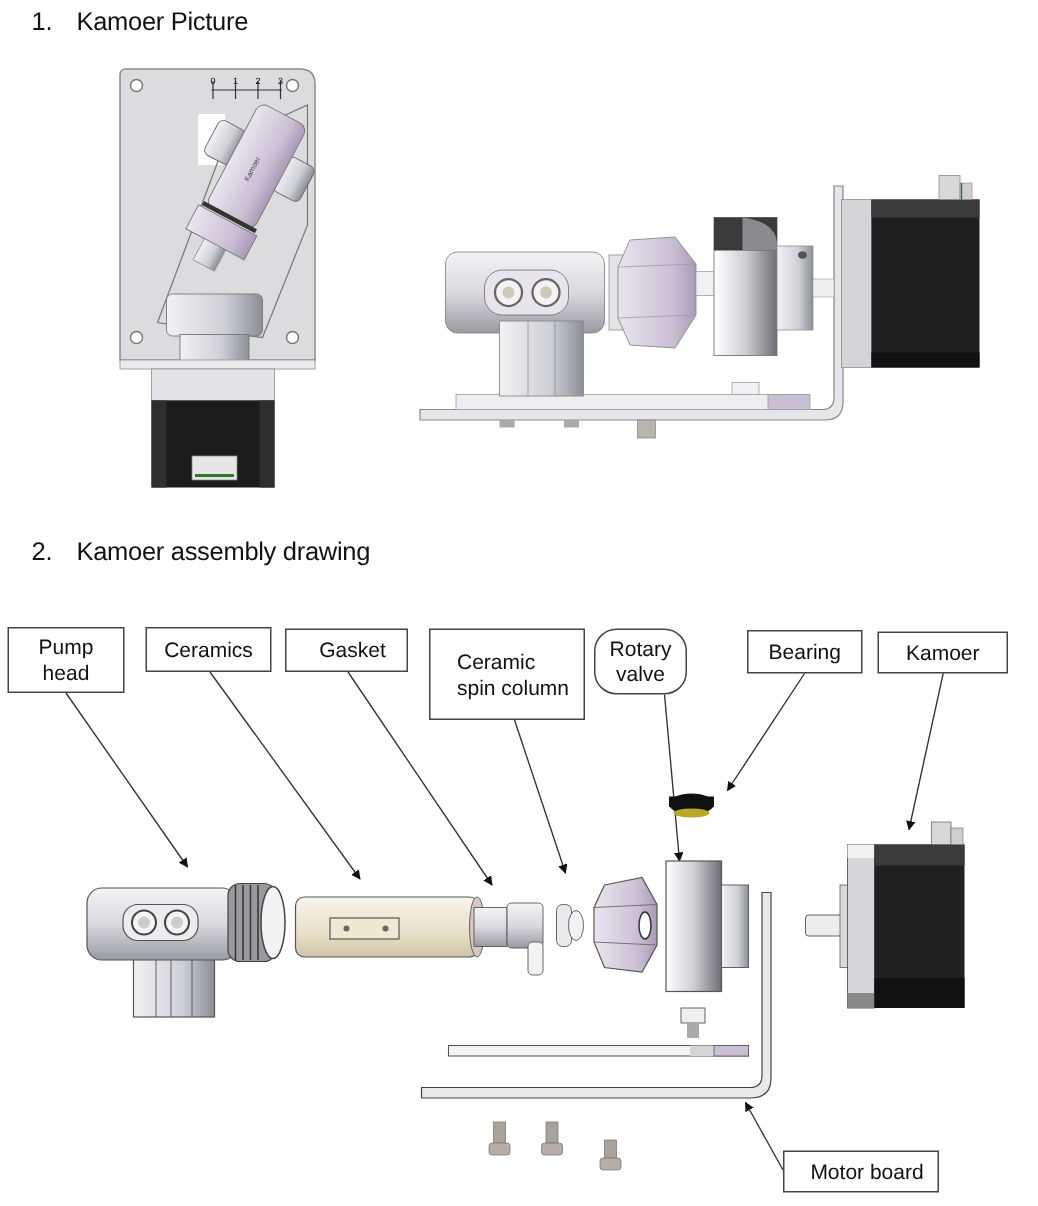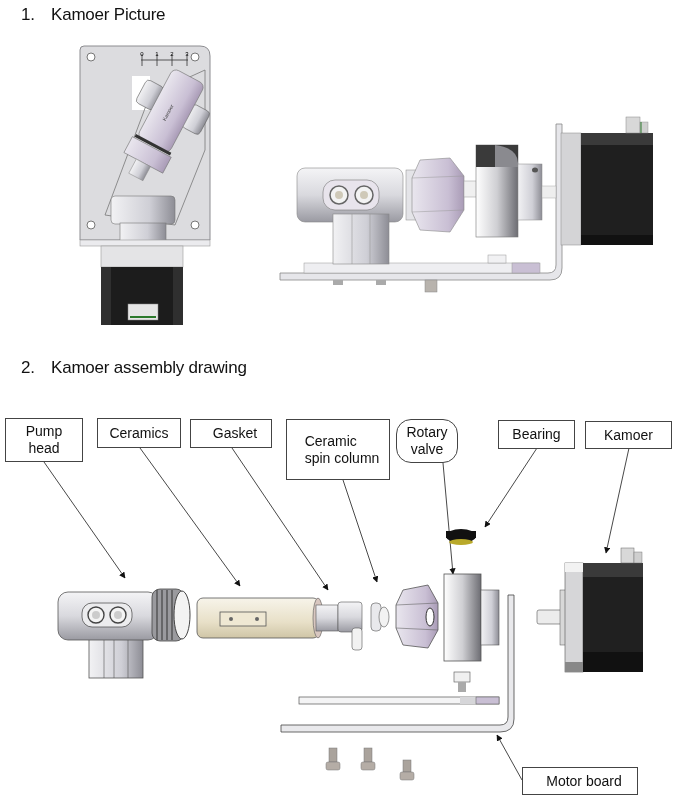--- a/index.html
+++ b/index.html
@@ -243,13 +243,13 @@
 <div class="label-box" style="left:5px;top:418px;width:78px;height:44px;"><span>Pump
 head</span></div>
 <div class="label-box" style="left:97px;top:418px;width:84px;height:30px;"><span>Ceramics</span></div>
 <div class="label-box left" style="left:190px;top:419px;width:82px;height:29px;"><span>Gasket</span></div>
 <div class="label-box left" style="left:286px;top:419px;width:104px;height:61px;"><span>Ceramic
 spin column</span></div>
 <div class="label-box" style="left:396px;top:419px;width:62px;height:44px;border-radius:15px;"><span>Rotary
 valve</span></div>
 <div class="label-box" style="left:498px;top:420px;width:77px;height:29px;justify-content:center;"><span>Bearing</span></div>
 <div class="label-box" style="left:585px;top:421px;width:87px;height:28px;"><span>Kamoer</span></div>
-<div class="label-box left" style="left:522px;top:767px;width:116px;height:28px;"><span>Motor board</span></div>
+<div class="label-box left" style="left:522px;top:767px;width:104px;height:28px;"><span>Motor board</span></div>
 
 </body></html>

